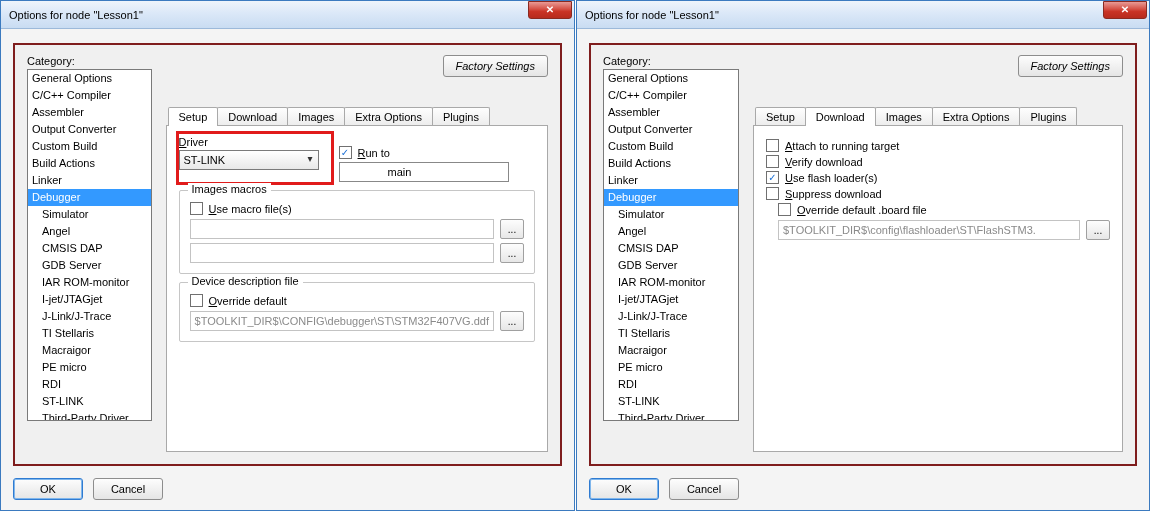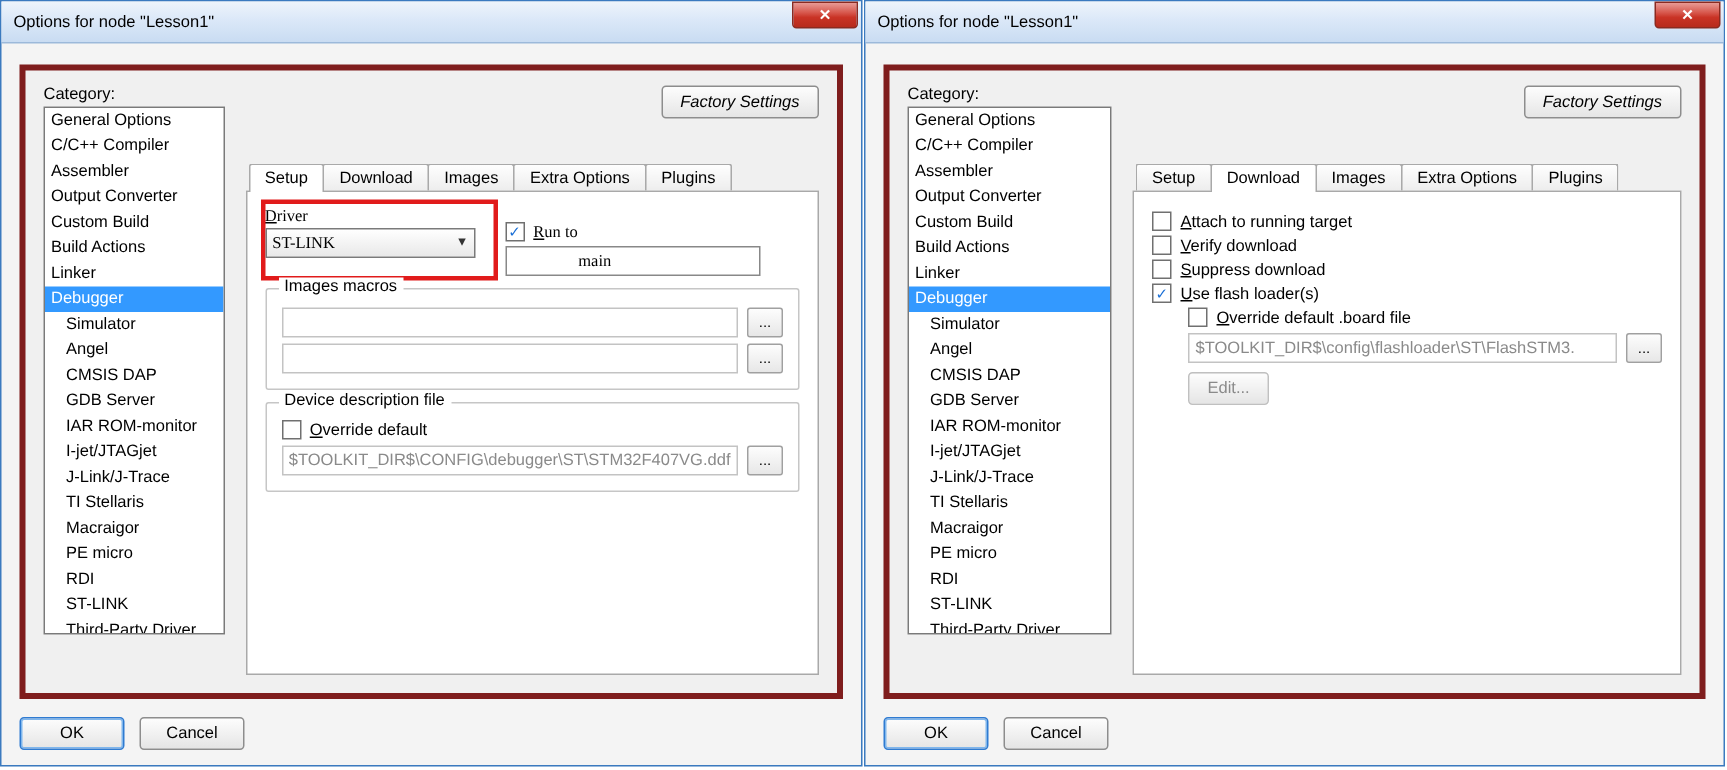--- a/index.html
+++ b/index.html
@@ -43,21 +43,21 @@
     color:#fff;font-weight:bold;font-size:10px;
   }
   .body {
     flex:1;
     padding: 14px 12px 10px 12px;
     display:flex;
     flex-direction:column;
   }
   .main-frame {
     flex:1;
-    border:4px solid #7f1d1d;
+    border:2px solid #7f1d1d;
     background:#f0f0f0;
     padding:10px 12px 12px 12px;
     display:flex;
     flex-direction: row;
     gap:14px;
     position:relative;
   }
   .cat-col { width:136px; display:flex; flex-direction:column; }
   .cat-label { margin-bottom:2px; }
   .cat-list {
@@ -141,21 +141,21 @@
   }
   .fieldset > .legend {
     position:absolute; top:-8px; left:8px; background:#fff; padding:0 4px; font-size:11px;
   }
   .chk { display:flex; align-items:center; gap:6px; font-size:11px; margin:3px 0; }
   .chk .box {
     width:13px;height:13px;border:1px solid #707070;background:#fff;
     display:flex;align-items:center;justify-content:center;font-size:10px;color:#1a6fd6;
   }
   .chk .box.checked::after { content:"✓"; }
-  .row { display:flex; gap:10px;font-family:Liberation Serif, serif; }
+  .row { display:flex; gap:10px; }
   .file-row { display:flex; gap:6px; margin-top:4px; align-items:center;}
   .ellipsis-btn {
     width:24px;height:20px;border:1px solid #a0a0a0;border-radius:2px;
     background:linear-gradient(180deg,#fdfdfd,#e7e7e7);
     display:flex;align-items:center;justify-content:center;font-size:10px;
   }
   .footer { display:flex; justify-content:flex-start; gap:10px; padding:12px 20px 0 0; }
 </style>
 </head>
 <body>
@@ -220,20 +220,24 @@
                 <span><span style="text-decoration:underline">R</span>un to</span>
               </div>
               <div class="txtinput" style="width:170px;padding-left:48px;">
                 <span>main</span>
               </div>
             </div>
           </div>
 
           <div class="fieldset">
             <span class="legend">Images macros</span>
+            <div class="chk">
+              <div class="box"></div>
+              <span><span style="text-decoration:underline">U</span>se macro file(s)</span>
+            </div>
             <div class="file-row">
               <div class="txtinput disabled" style="flex:1;"></div>
               <div class="ellipsis-btn">...</div>
             </div>
             <div class="file-row">
               <div class="txtinput disabled" style="flex:1;"></div>
               <div class="ellipsis-btn">...</div>
             </div>
           </div>
 
@@ -308,40 +312,37 @@
         <div class="tab-panel">
           <div class="chk">
             <div class="box"></div>
             <span><span style="text-decoration:underline">A</span>ttach to running target</span>
           </div>
           <div class="chk">
             <div class="box"></div>
             <span><span style="text-decoration:underline">V</span>erify download</span>
           </div>
           <div class="chk">
+            <div class="box checked"></div>
+            <span><span style="text-decoration:underline">U</span>se flash loader(s)</span>
+          </div>
+          <div class="chk">
             <div class="box"></div>
             <span><span style="text-decoration:underline">S</span>uppress download</span>
           </div>
-          <div class="chk">
-            <div class="box checked"></div>
-            <span><span style="text-decoration:underline">U</span>se flash loader(s)</span>
-          </div>
-          <div style="margin-left:24px;">
+          <div style="margin-left:12px;text-align:center;">
             <div class="chk">
               <div class="box"></div>
               <span><span style="text-decoration:underline">O</span>verride default .board file</span>
             </div>
             <div class="file-row" style="margin-left:0;">
               <div class="txtinput disabled" style="flex:1;">
                 <span>$TOOLKIT_DIR$\config\flashloader\ST\FlashSTM3.</span>
               </div>
               <div class="ellipsis-btn">...</div>
-            </div>
-            <div style="margin-top:6px;">
-              <div class="btn" style="color:#8a8a8a;border-color:#c0c0c0;">Edit...</div>
             </div>
           </div>
         </div>
       </div>
     </div>
     <div class="footer">
       <div class="btn default">OK</div>
       <div class="btn normal">Cancel</div>
     </div>
   </div>

